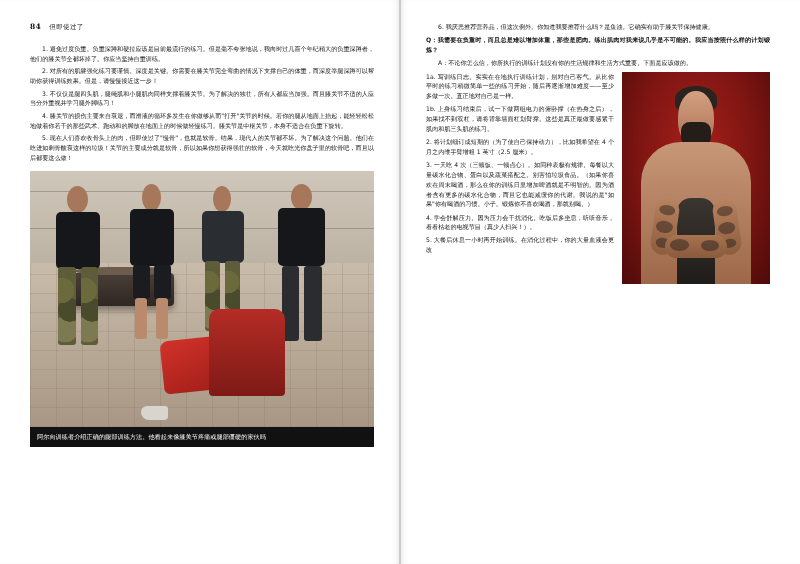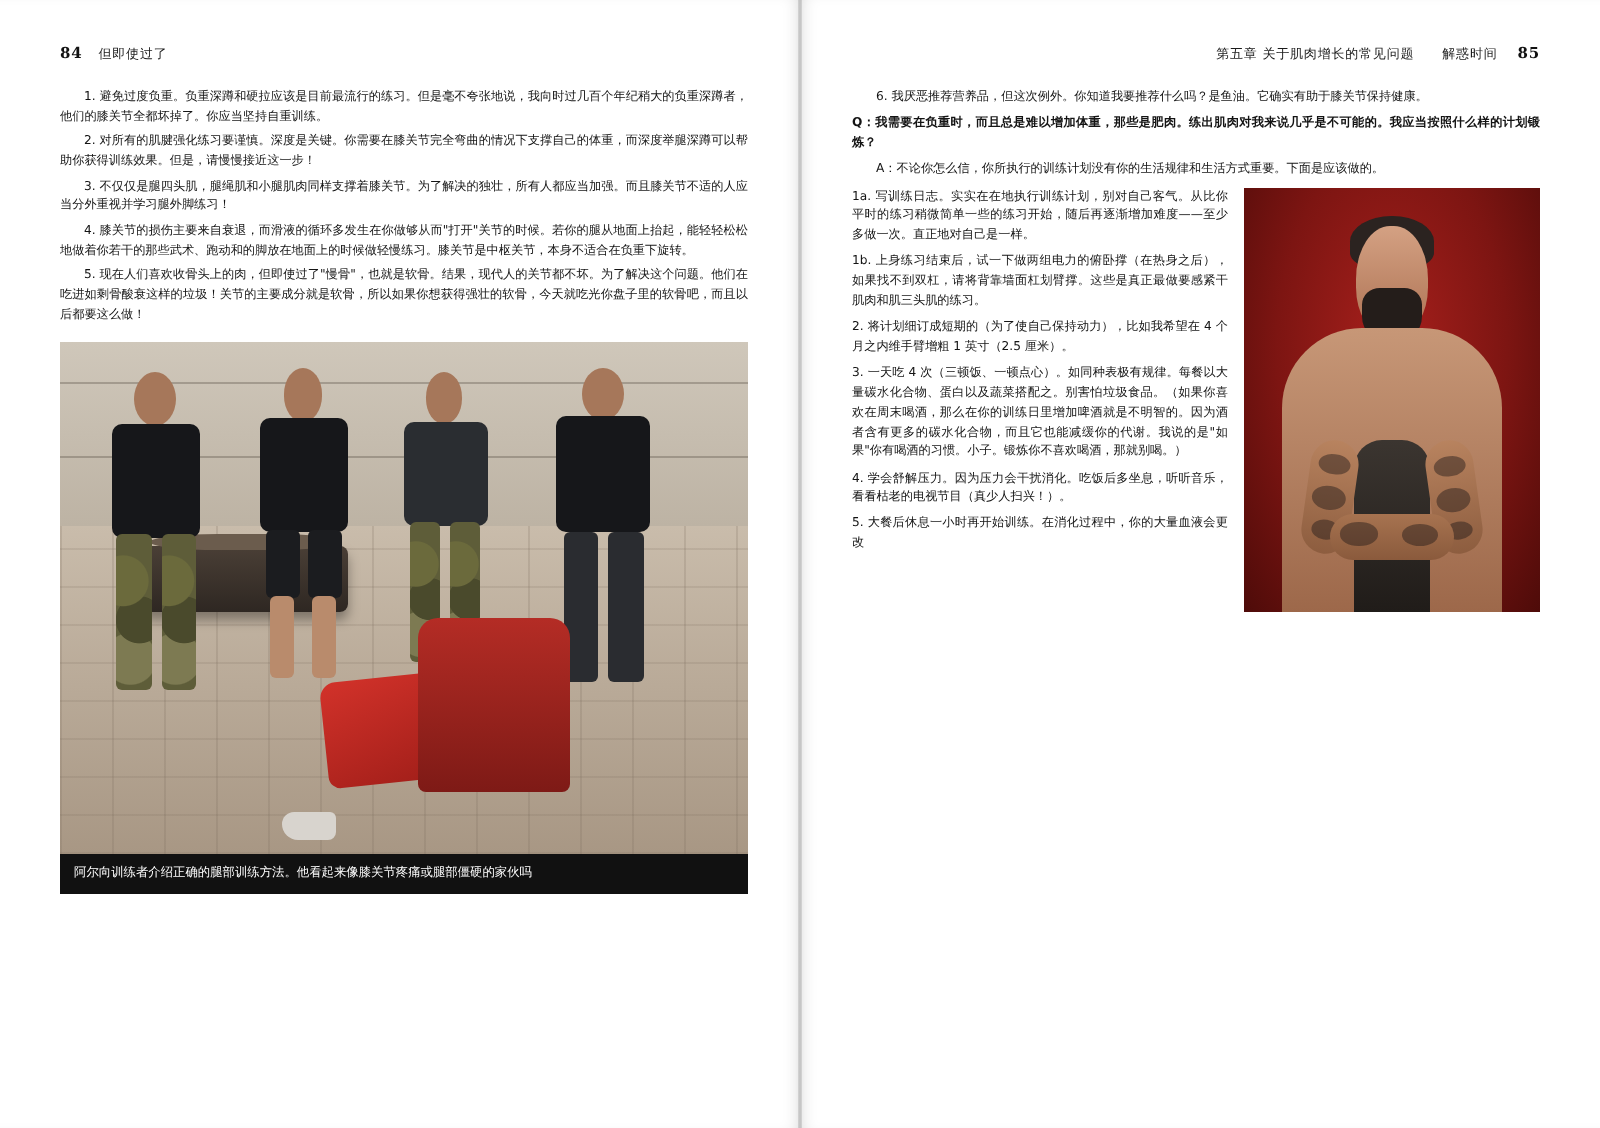--- a/index.html
+++ b/index.html
@@ -408,25 +408,20 @@
           </div>
         </div>
       </div>
       <div class="caption-bar">阿尔向训练者介绍正确的腿部训练方法。他看起来像膝关节疼痛或腿部僵硬的家伙吗</div>
     </div>
   </div>
 
   <div class="gutter"></div>
 
   <div class="page right">
-    <div class="runhead right-head">
-      <span class="chap">第五章  关于肌肉增长的常见问题</span>
-      <span class="sect">解惑时间</span>
-      <span class="folio">85</span>
-    </div>
 
     <div class="col">
       <p class="ind">6. 我厌恶推荐营养品，但这次例外。你知道我要推荐什么吗？是鱼油。它确实有助于膝关节保持健康。</p>
       <p class="qa-q">Q：我需要在负重时，而且总是难以增加体重，那些是肥肉。练出肌肉对我来说几乎是不可能的。我应当按照什么样的计划锻炼？</p>
       <p class="qa-a ind">A：不论你怎么信，你所执行的训练计划没有你的生活规律和生活方式重要。下面是应该做的。</p>
     </div>
 
     <div style="display:flex; gap:8px; margin-top:4px;">
       <div class="col" style="flex:1 1 0; min-width:0;">
         <p>1a. 写训练日志。实实在在地执行训练计划，别对自己客气。从比你平时的练习稍微简单一些的练习开始，随后再逐渐增加难度——至少多做一次。直正地对自己是一样。</p>

